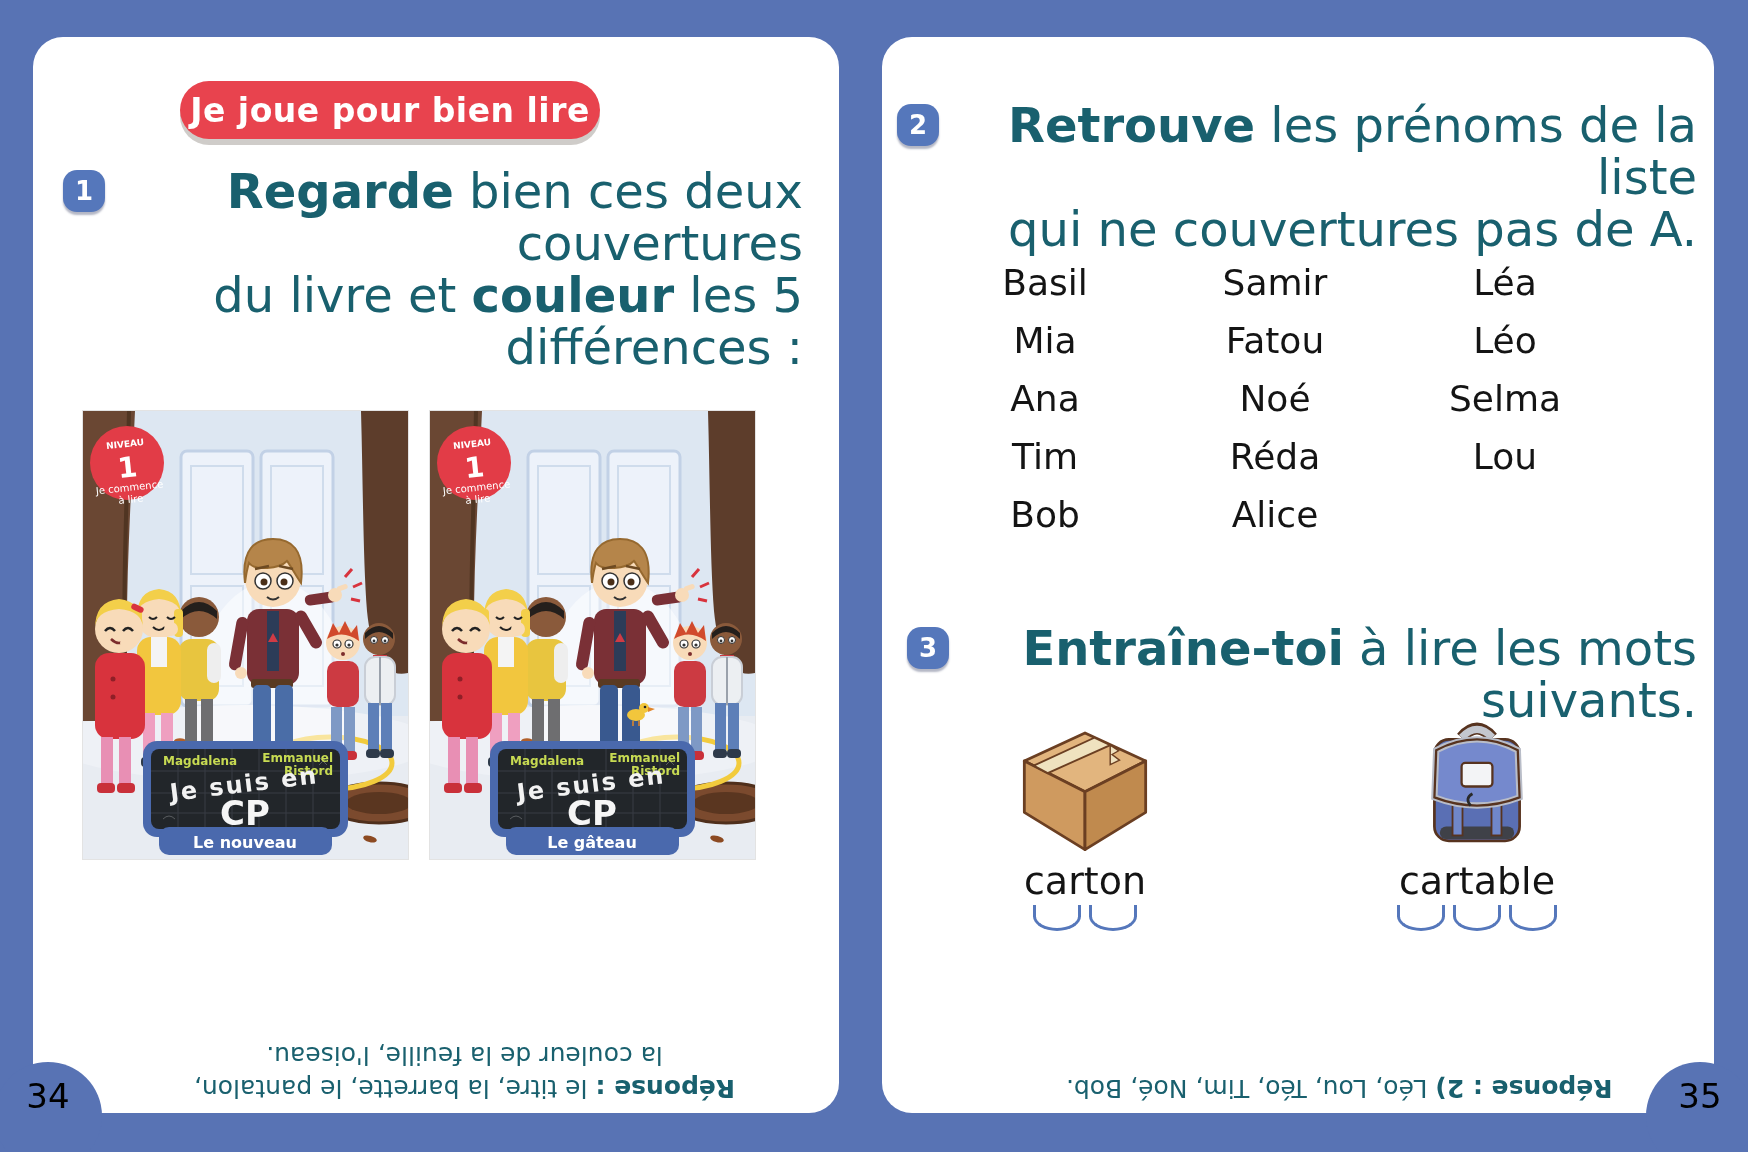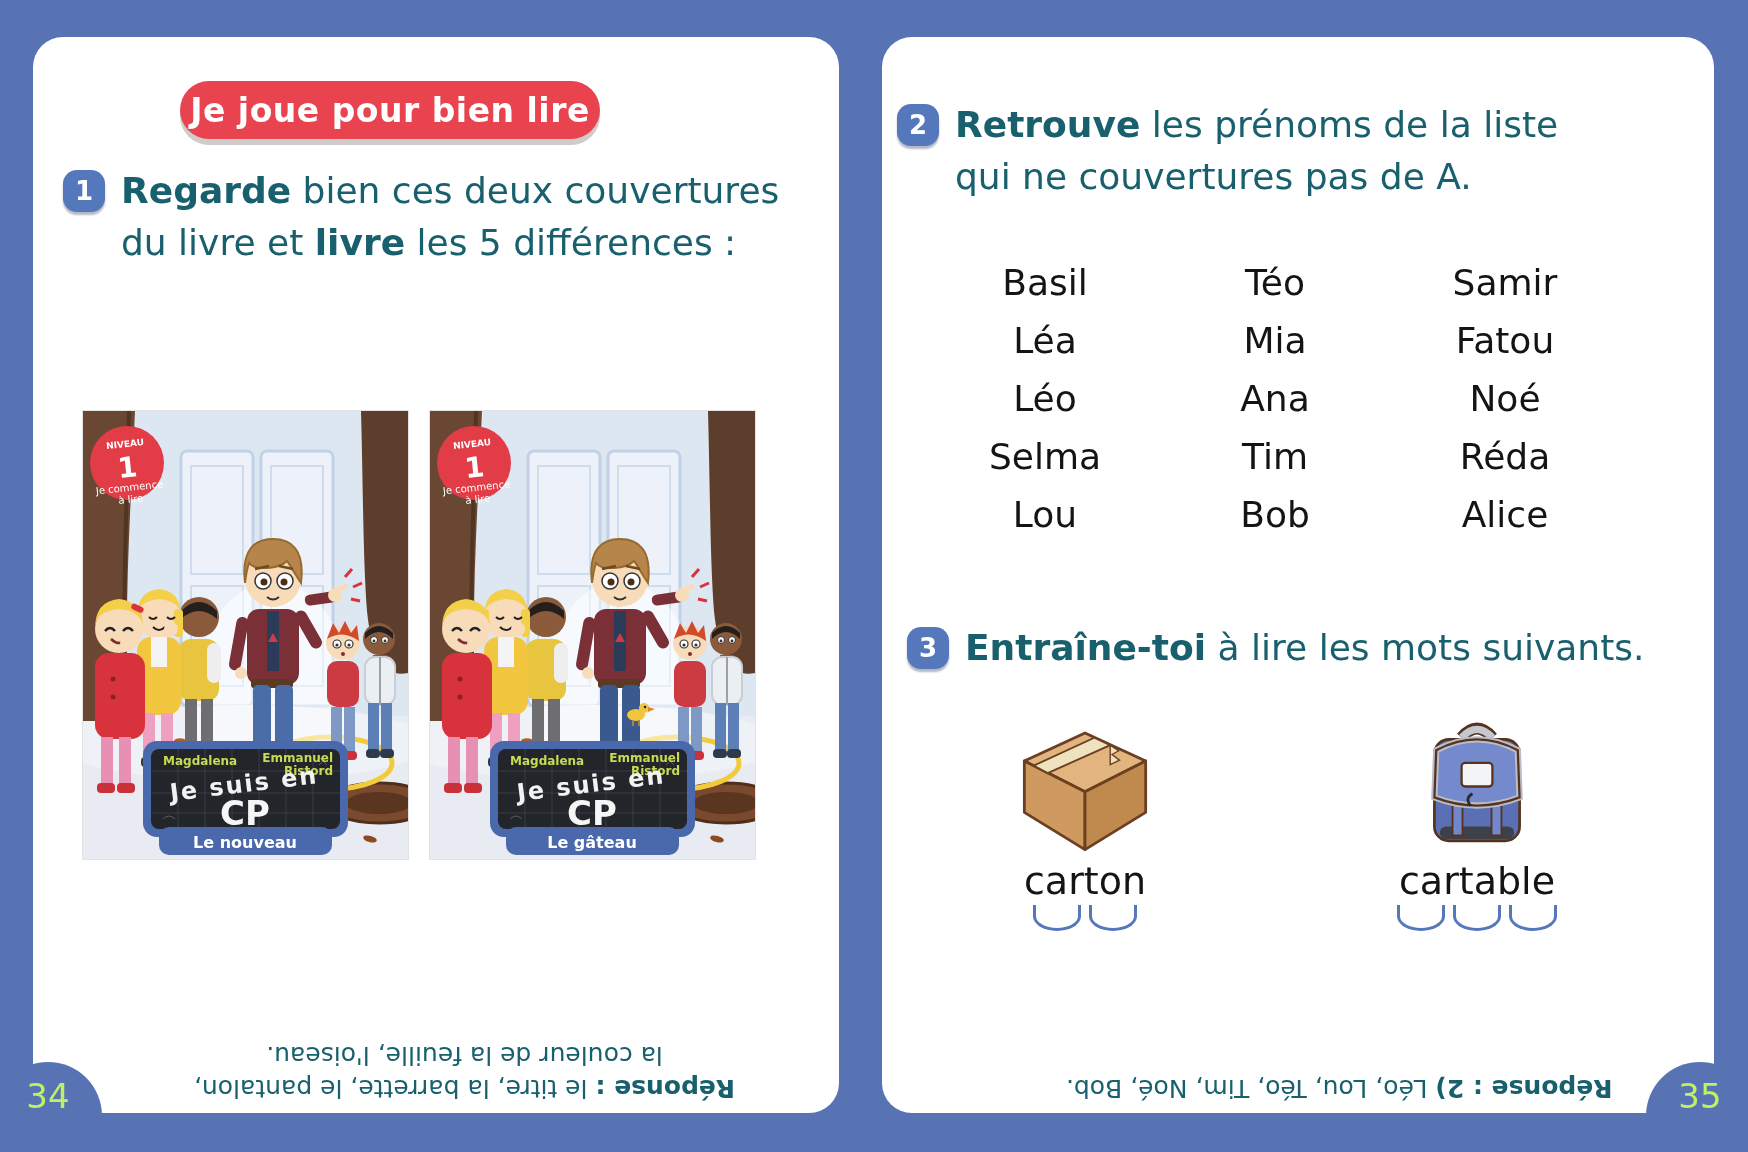--- a/index.html
+++ b/index.html
@@ -14,21 +14,21 @@
   .header-badge{position:absolute;left:147px;top:44px;width:420px;height:58px;
     background:#e8434e;border-radius:30px;display:flex;align-items:center;justify-content:center;
     box-shadow:0 6px 0 rgba(130,122,112,.38);}
   .header-badge span{color:#fff;font-size:33px;font-weight:bold;letter-spacing:.5px;}
 
   
   .exercise{position:absolute;display:flex;gap:16px;align-items:flex-start;}
   .num-badge{flex:0 0 auto;width:42px;height:42px;margin-top:5px;background:#5577bb;border-radius:14px;
     color:#fff;font-size:26px;font-weight:bold;display:flex;align-items:center;justify-content:center;
     box-shadow:0 3px 2px rgba(40,50,90,.35);}
-  .ex-text{color:#19606e;font-size:36px;line-height:52px;}
+  .ex-text{color:#19606e;font-size:48px;line-height:52px;text-align:right;}
   .ex-text .b, .answer .b{font-weight:bold;}
   .ex1{left:30px;top:128px;width:740px;}
   .ex2{left:15px;top:62px;width:800px;}
   .ex3{left:25px;top:585px;width:790px;}
 
   
   .covers{position:absolute;left:49px;top:373px;display:flex;gap:20px;}
   .cover{width:325px;height:448px;border:1px solid #e3e3e3;background:#e3eaf4;}
   .cover text{font-family:"DejaVu Sans","Liberation Sans",sans-serif;}
 
@@ -48,21 +48,21 @@
   
   .answer{position:absolute;transform:rotate(180deg);color:#19606e;font-size:25px;line-height:33px;text-align:center;}
   .answer-left{right:104px;bottom:8px;}
   .answer-right{right:102px;bottom:8px;white-space:nowrap;}
 
   
   .corner-circle{position:absolute;width:108px;height:108px;border-radius:50%;background:#5873b4;
     display:flex;align-items:center;justify-content:center;padding-bottom:40px;box-sizing:border-box;top:1025px;}
   .corner-left{left:-39px;}
   .corner-right{left:764px;}
-  .pagenum{color:#bef264;font-size:34px;}
+  .pagenum{color:#000000;font-size:34px;}
   .defs-holder{position:absolute;width:0;height:0;overflow:hidden;}
 </style>
 </head>
 <body>
 
 <svg class="defs-holder" aria-hidden="true">
   <defs>
     <g id="cover-scene">
       <rect width="325" height="448" fill="#e3eaf4"></rect>
       <rect width="325" height="310" fill="#dde7f2"></rect>
@@ -200,21 +200,21 @@
   <section class="page page-left">
 
     <div class="header-badge">
       <span>Je joue pour bien lire</span>
     </div>
 
     <div class="exercise ex1">
       <span class="num-badge">1</span>
       <div class="ex-text">
         <div class="line"><span class="b">Regarde</span><span> bien ces deux couvertures</span></div>
-        <div class="line"><span>du livre et </span><span class="b">livre</span><span> les 5 différences :</span></div>
+        <div class="line"><span>du livre et </span><span class="b">couleur</span><span> les 5 différences :</span></div>
       </div>
     </div>
 
     <div class="covers">
 
       <svg class="cover" viewBox="0 0 325 448" style="--jeans: #4a6da7; --leaf1: #b3622f;">
         <use href="#cover-scene"></use>
         <rect class="barrette" x="48" y="194" width="13" height="6" rx="3" fill="#d8333d" transform="rotate(25 54 197)"></rect>
         <g class="bird" style="display: none;">
           <ellipse cx="206" cy="304" rx="9" ry="6" fill="#f2c63c"></ellipse>
@@ -277,21 +277,20 @@
     <div class="exercise ex2">
       <span class="num-badge">2</span>
       <div class="ex-text">
         <div class="line"><span class="b">Retrouve</span><span> les prénoms de la liste</span></div>
         <div class="line"><span>qui ne couvertures pas de A.</span></div>
       </div>
     </div>
 
     <div class="names-grid">
         <div class="name-cell">Basil</div>
-        <div class="name-cell">Téo</div>
         <div class="name-cell">Samir</div>
         <div class="name-cell">Léa</div>
         <div class="name-cell">Mia</div>
         <div class="name-cell">Fatou</div>
         <div class="name-cell">Léo</div>
         <div class="name-cell">Ana</div>
         <div class="name-cell">Noé</div>
         <div class="name-cell">Selma</div>
         <div class="name-cell">Tim</div>
         <div class="name-cell">Réda</div>

